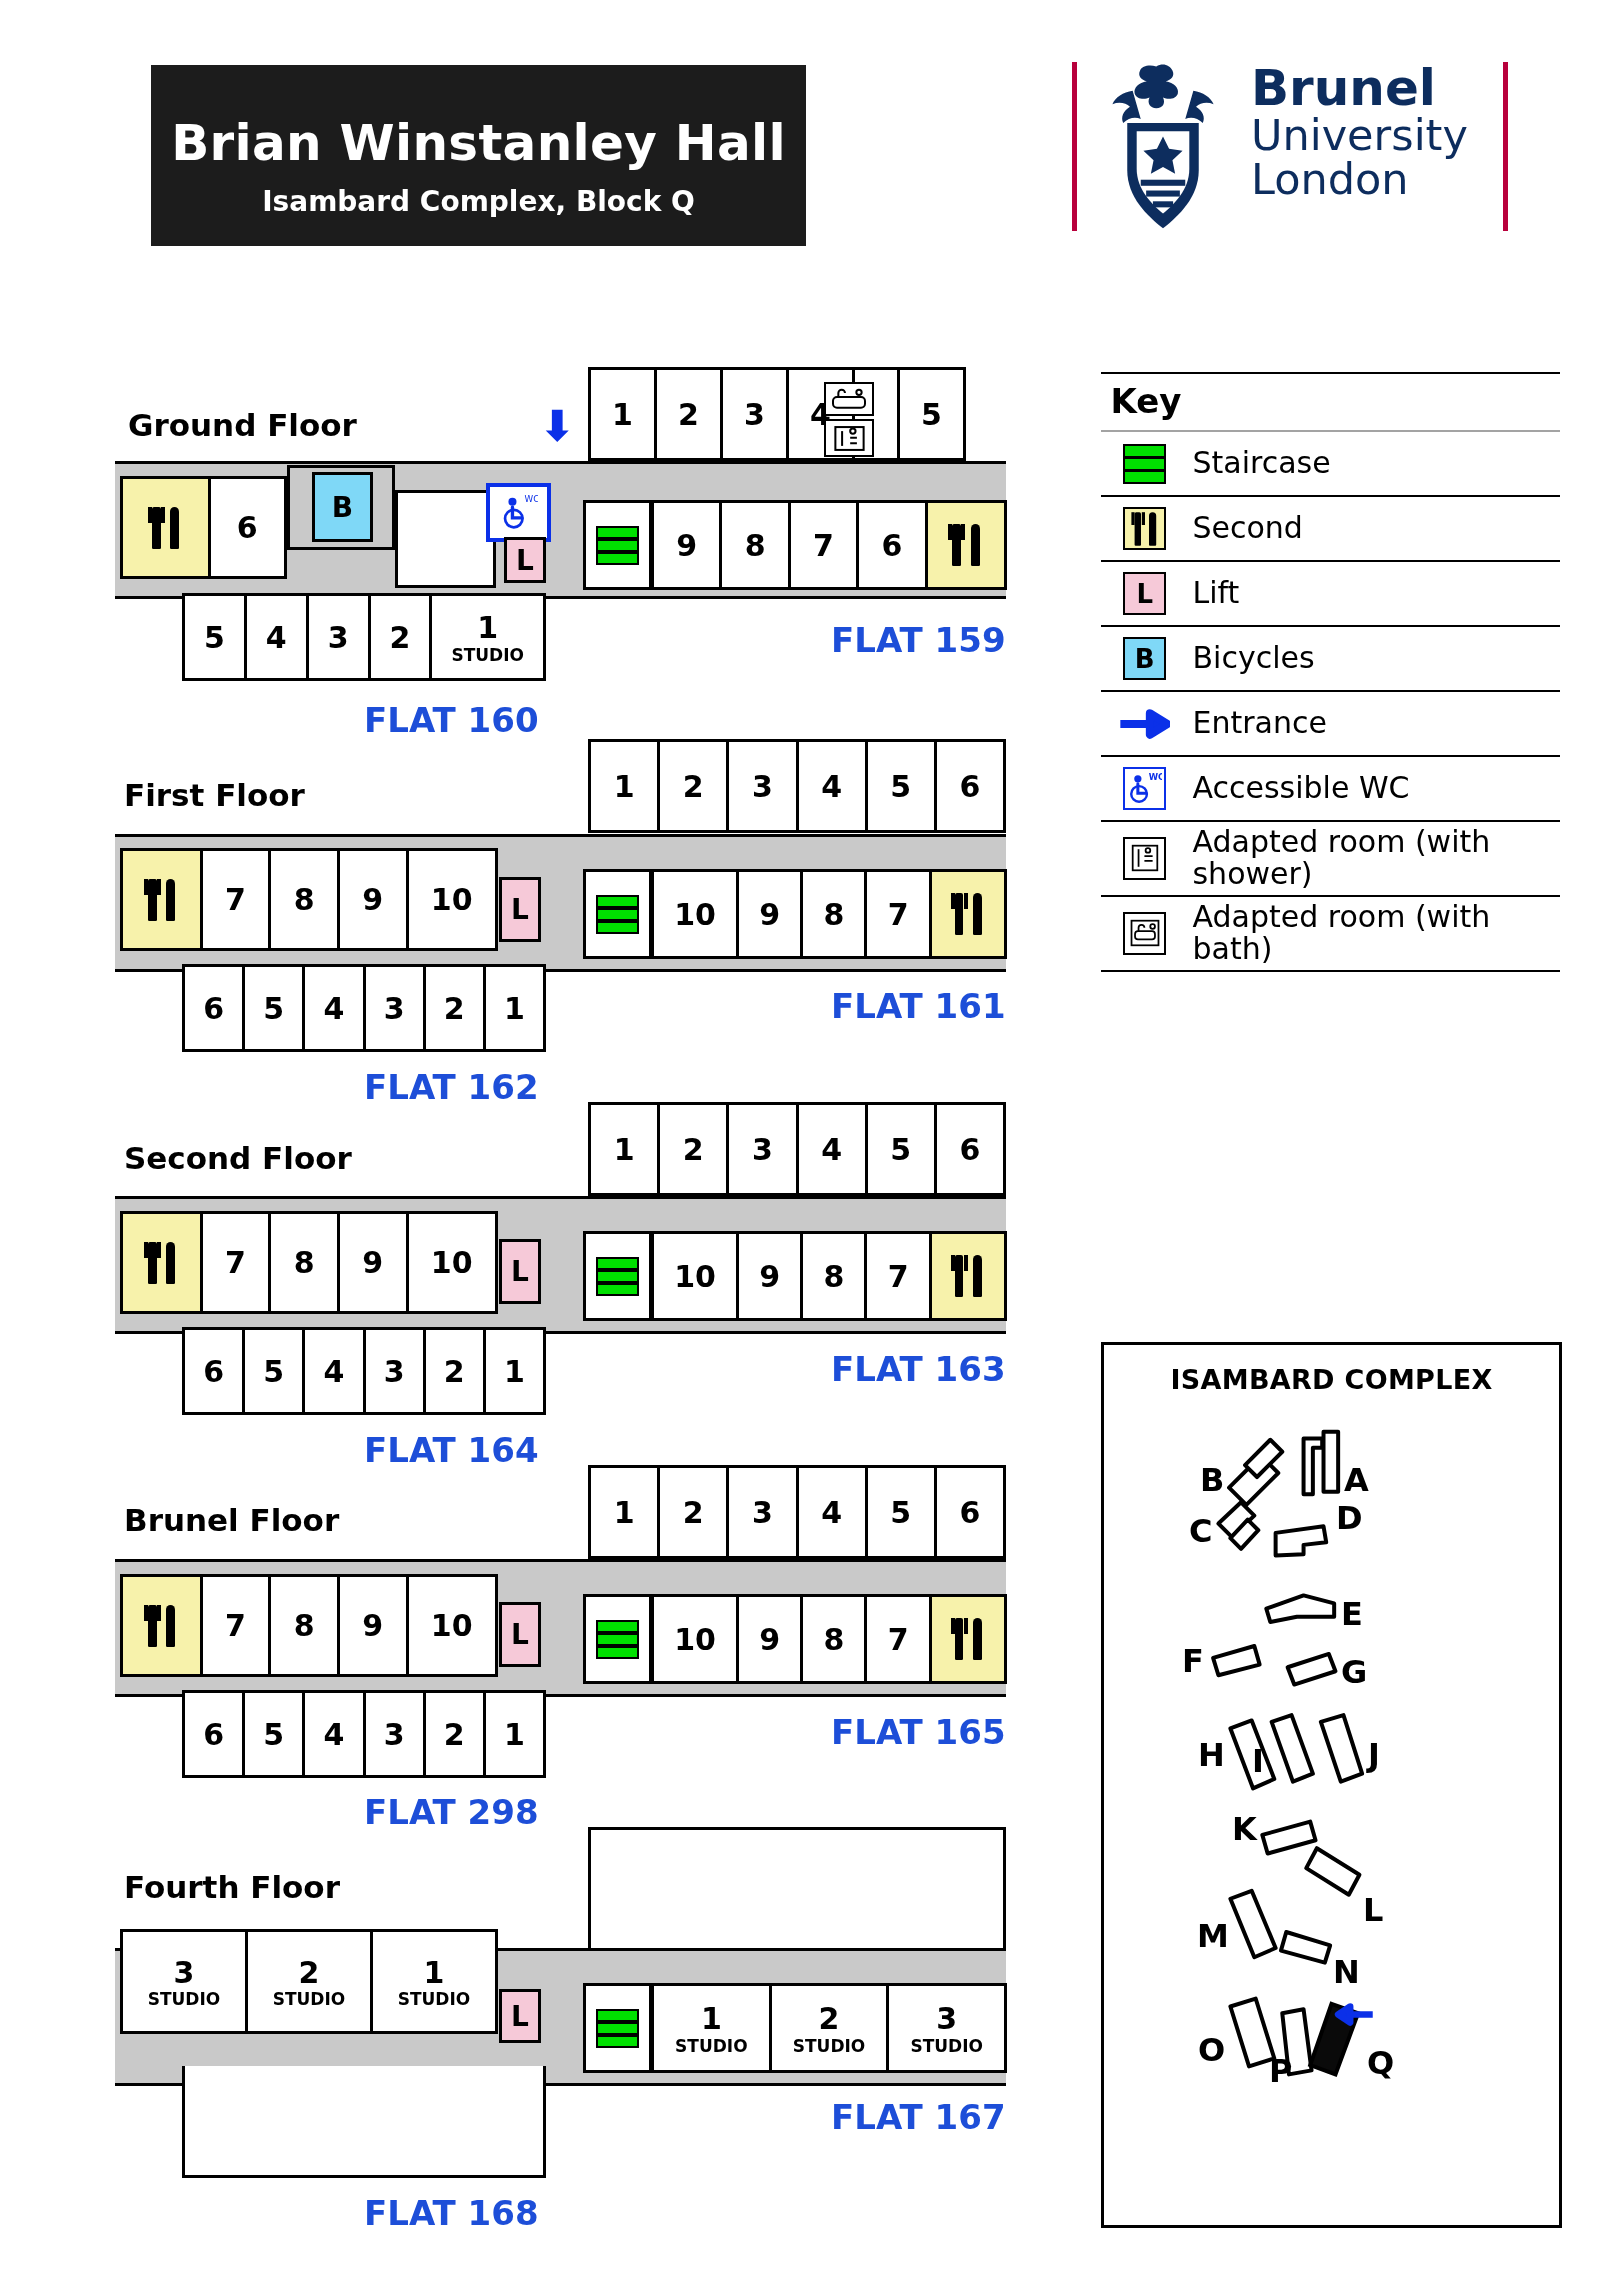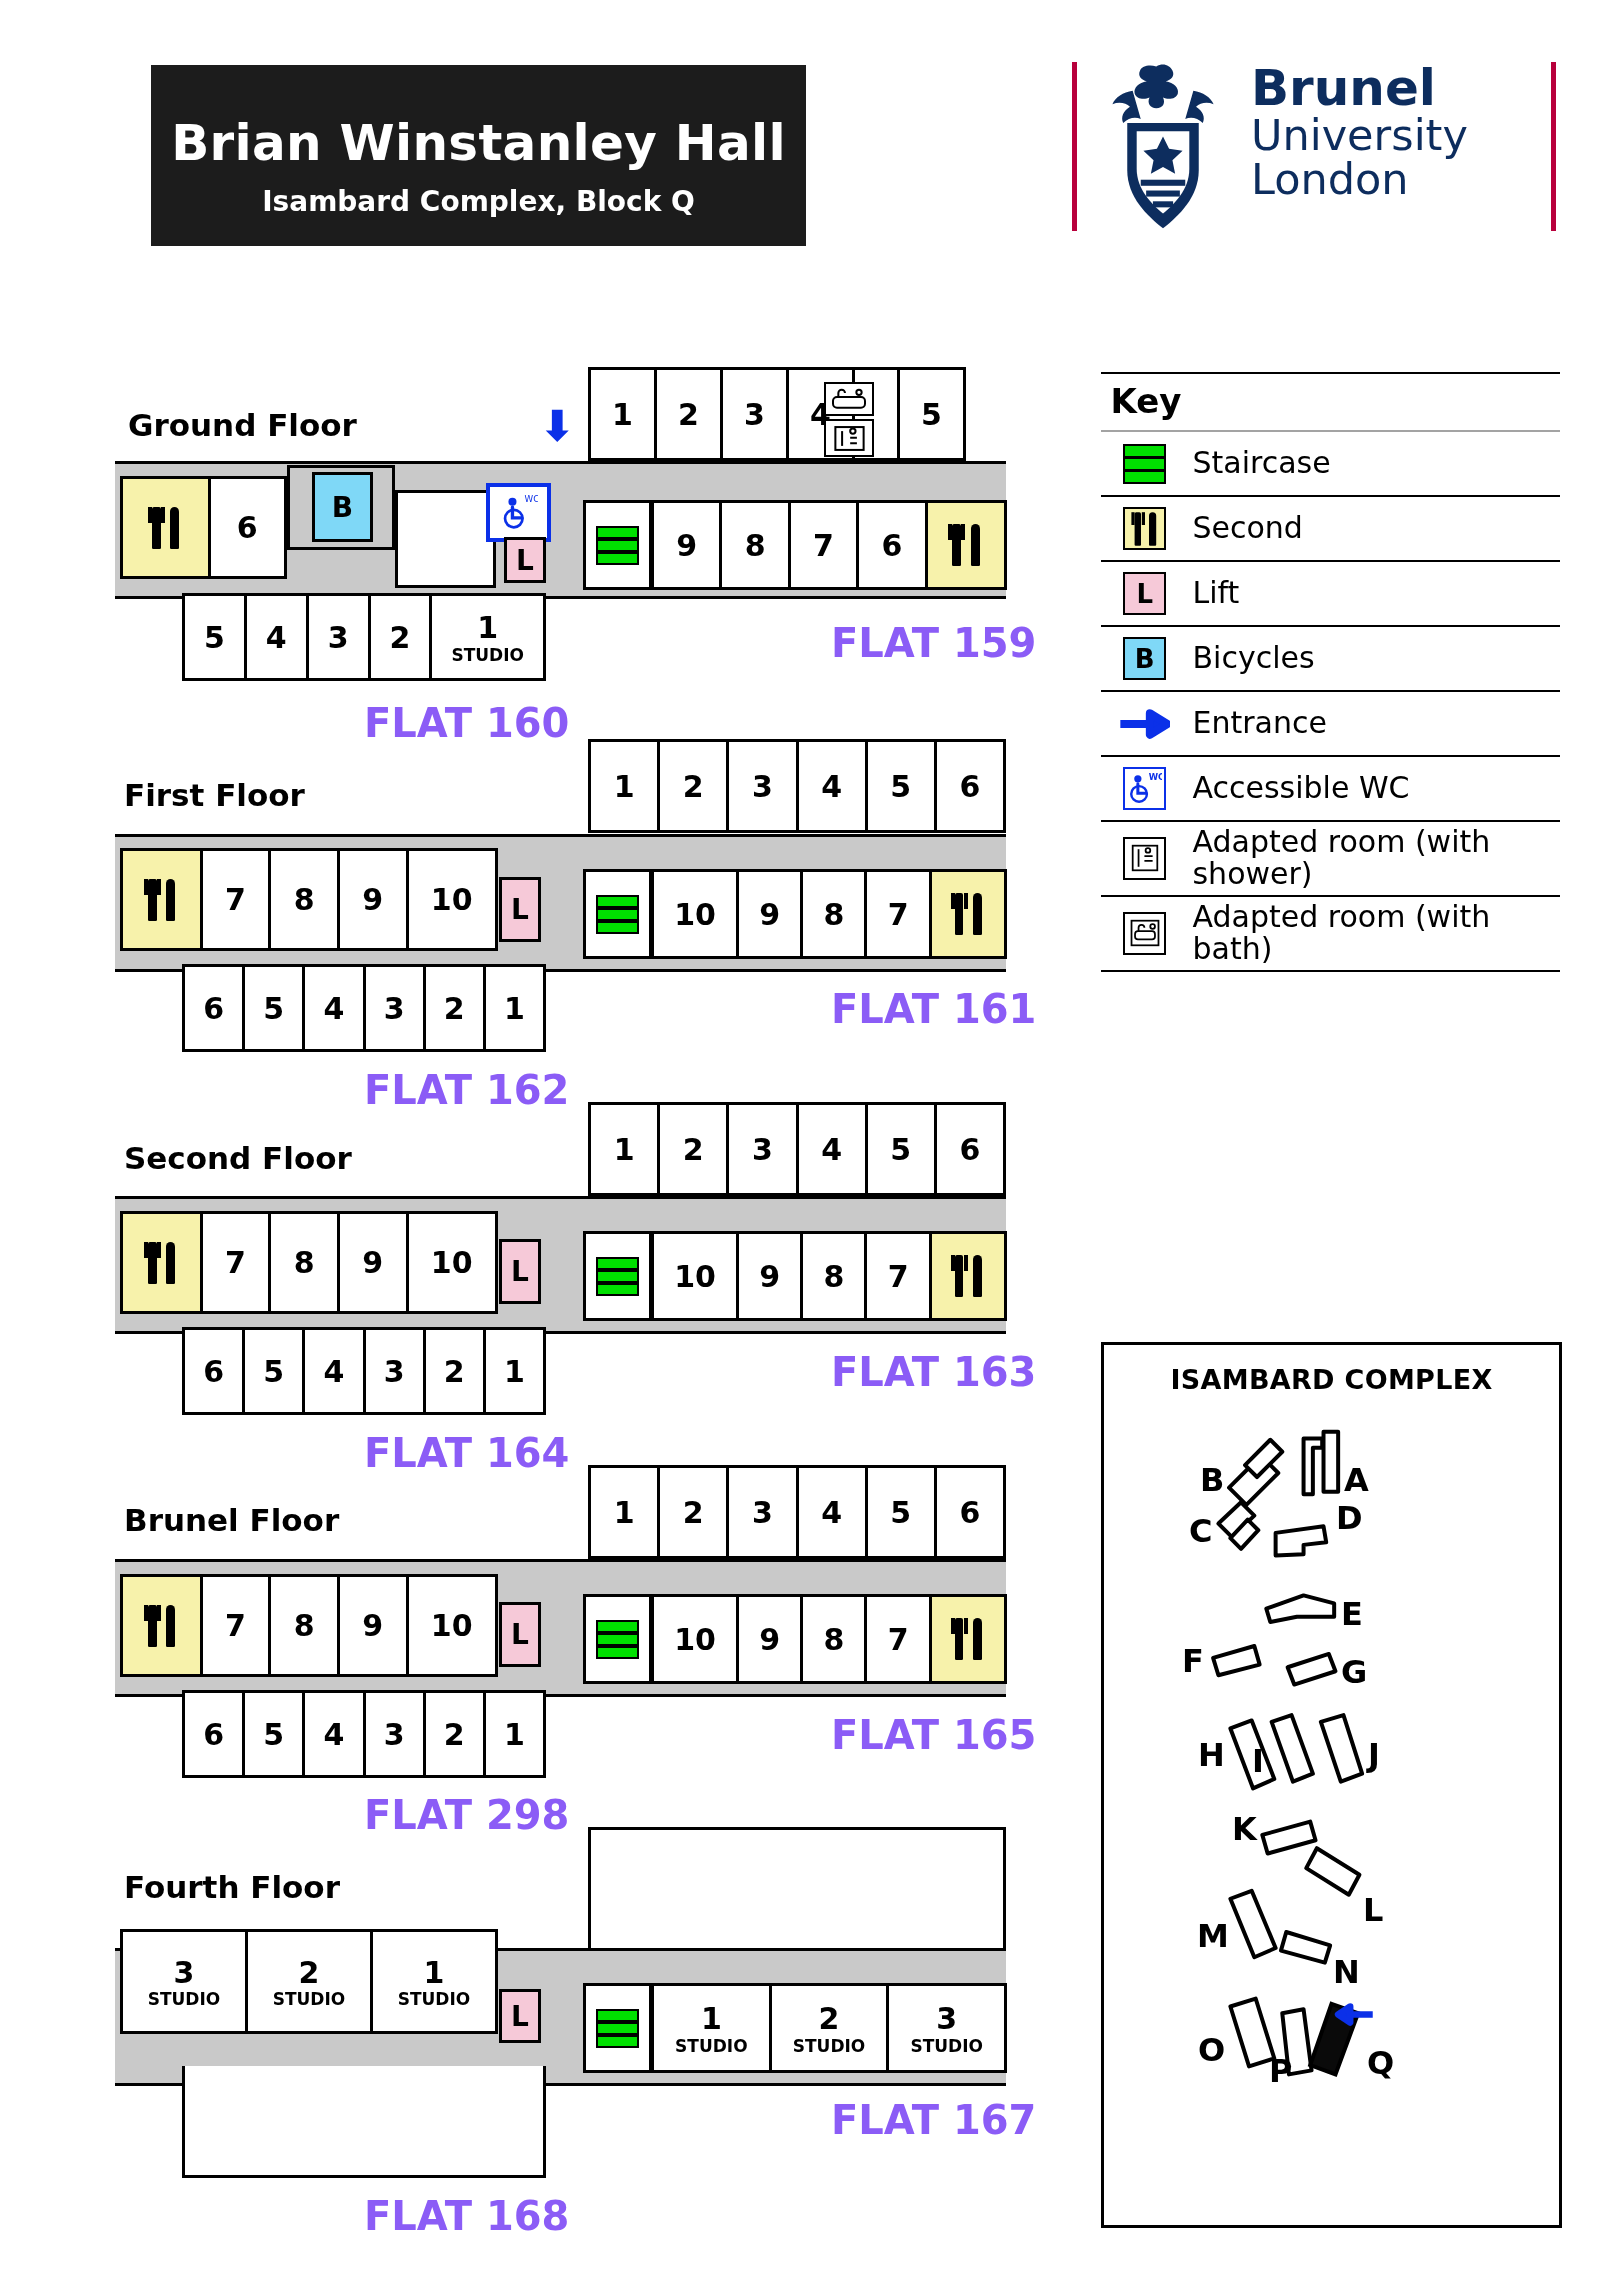--- a/index.html
+++ b/index.html
@@ -44,23 +44,22 @@
   .title-sub {
     font-size: 28px;
     font-weight: bold;
     margin-top: 15px;
   }
 
   .brand {
     position: absolute;
     left: 1072px;
     top: 54px;
-    width: 472px;
+    width: 436px;
     height: 182px;
-    padding-left: 12px;
   }
   .brand-rule {
     position: absolute;
     top: 8px;
     width: 4.7px;
     height: 169px;
     background: #b8003c;
   }
   .brand-rule.left { left: 0px; }
   .brand-rule.right { right: 0px; }
@@ -95,23 +94,23 @@
   
   .floor-label {
     position: absolute;
     font-size: 31px;
     font-weight: bold;
     color: #000;
     white-space: nowrap;
   }
   .flat-label {
     position: absolute;
-    font-size: 40px;
-    font-weight: bold;
-    color: #8b5cf6;
+    font-size: 34px;
+    font-weight: bold;
+    color: #1d4ed8;
     white-space: nowrap;
   }
   .corridor {
     position: absolute;
     background: #c9c9c9;
     border-top: 3.4px solid #000;
     border-bottom: 3.4px solid #000;
   }
   .block {
     position: absolute;

